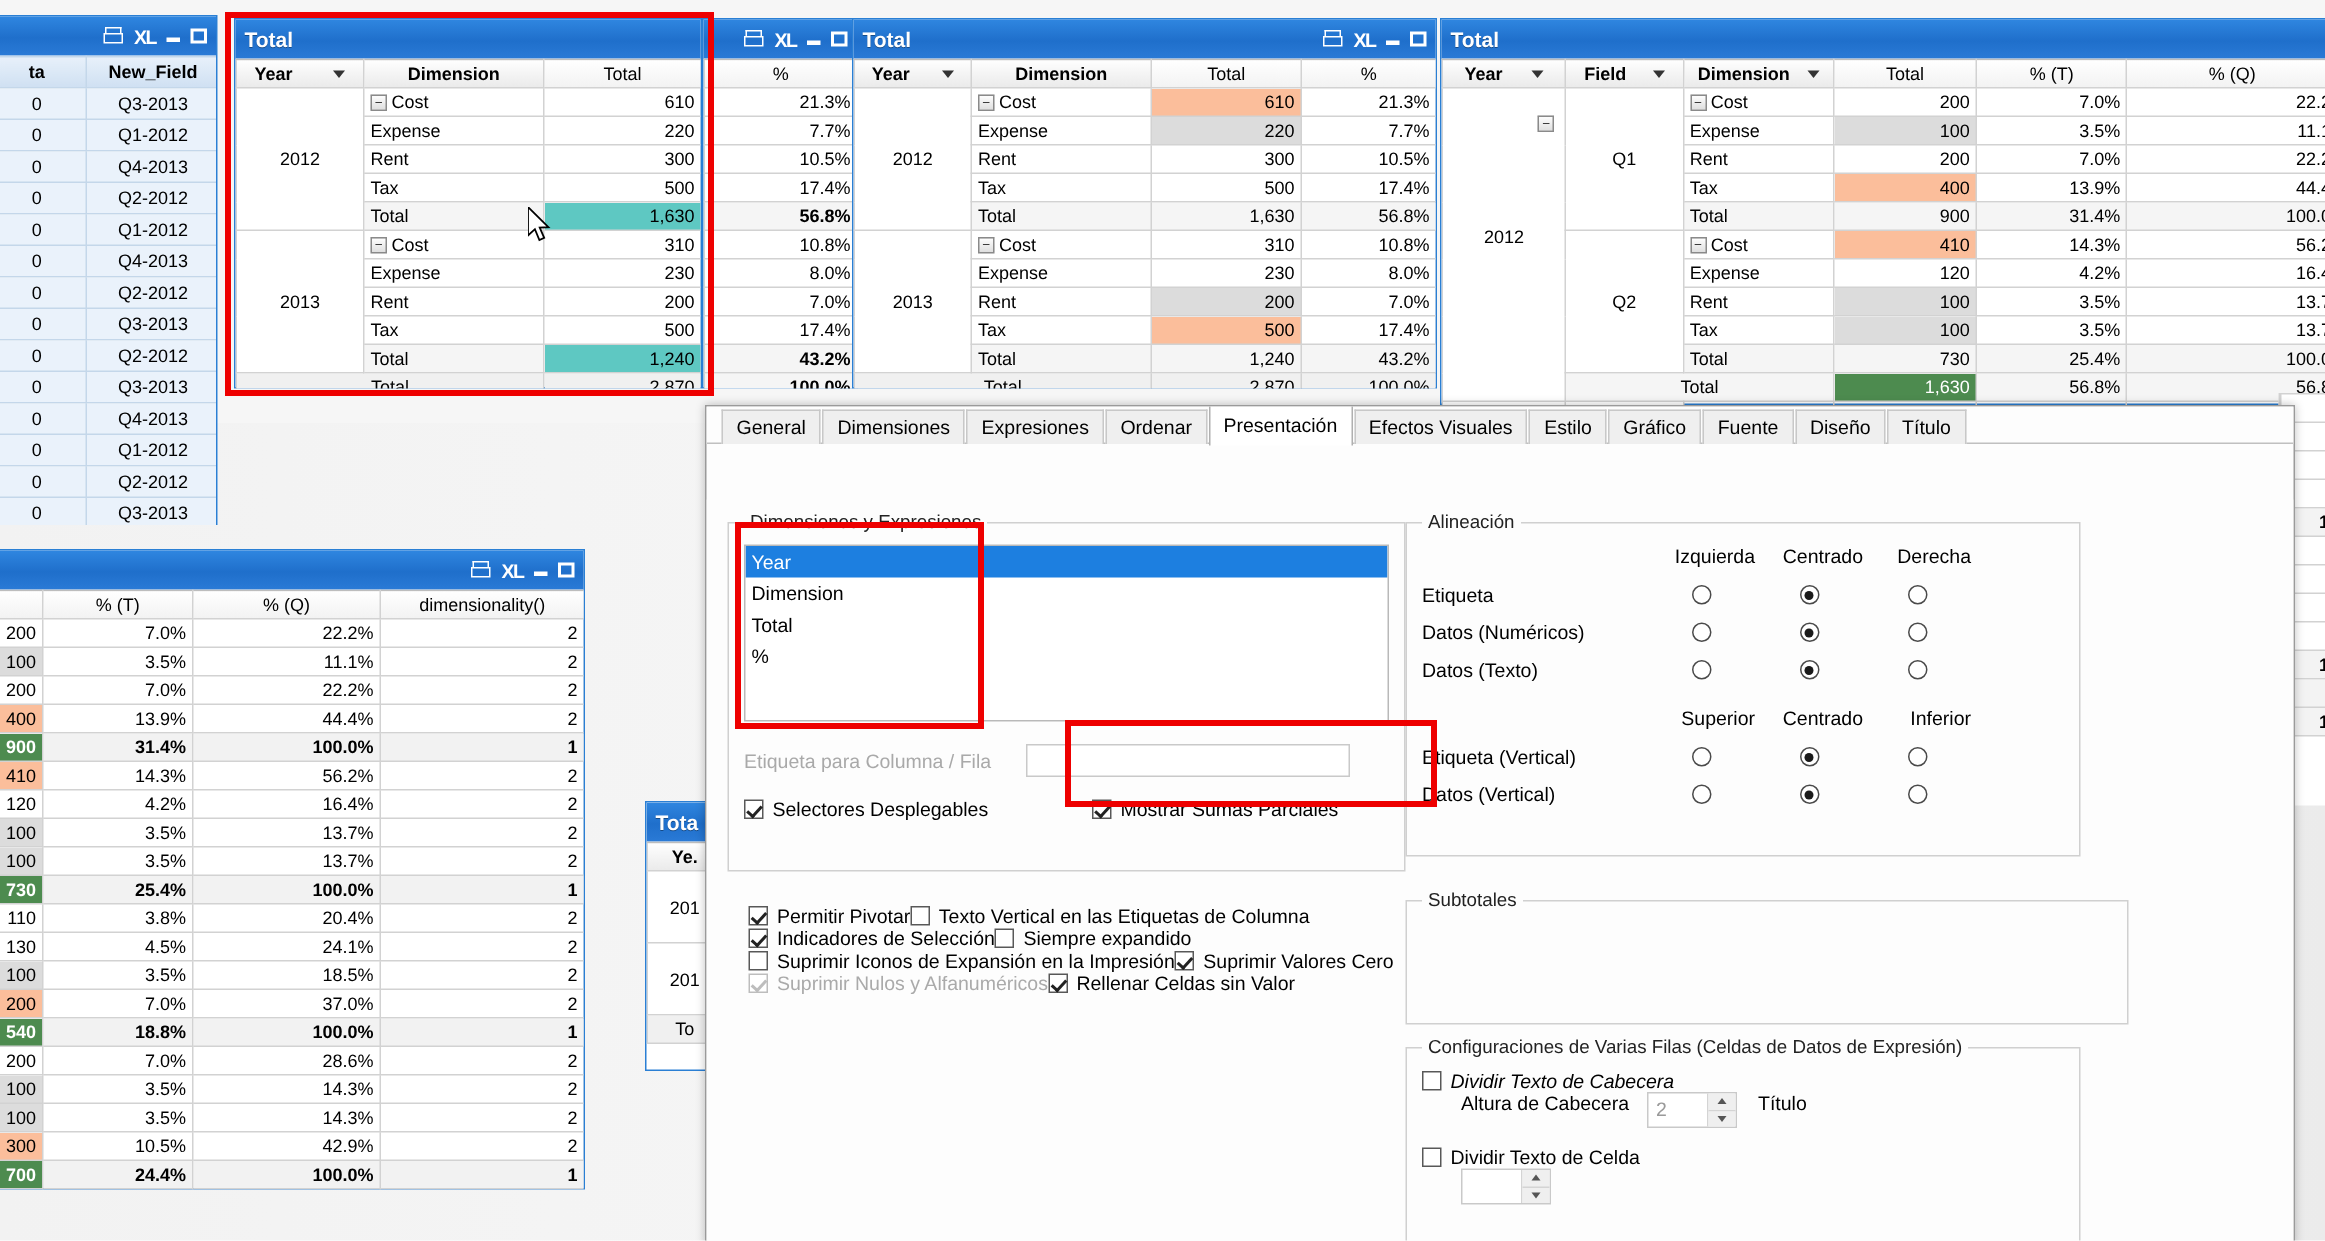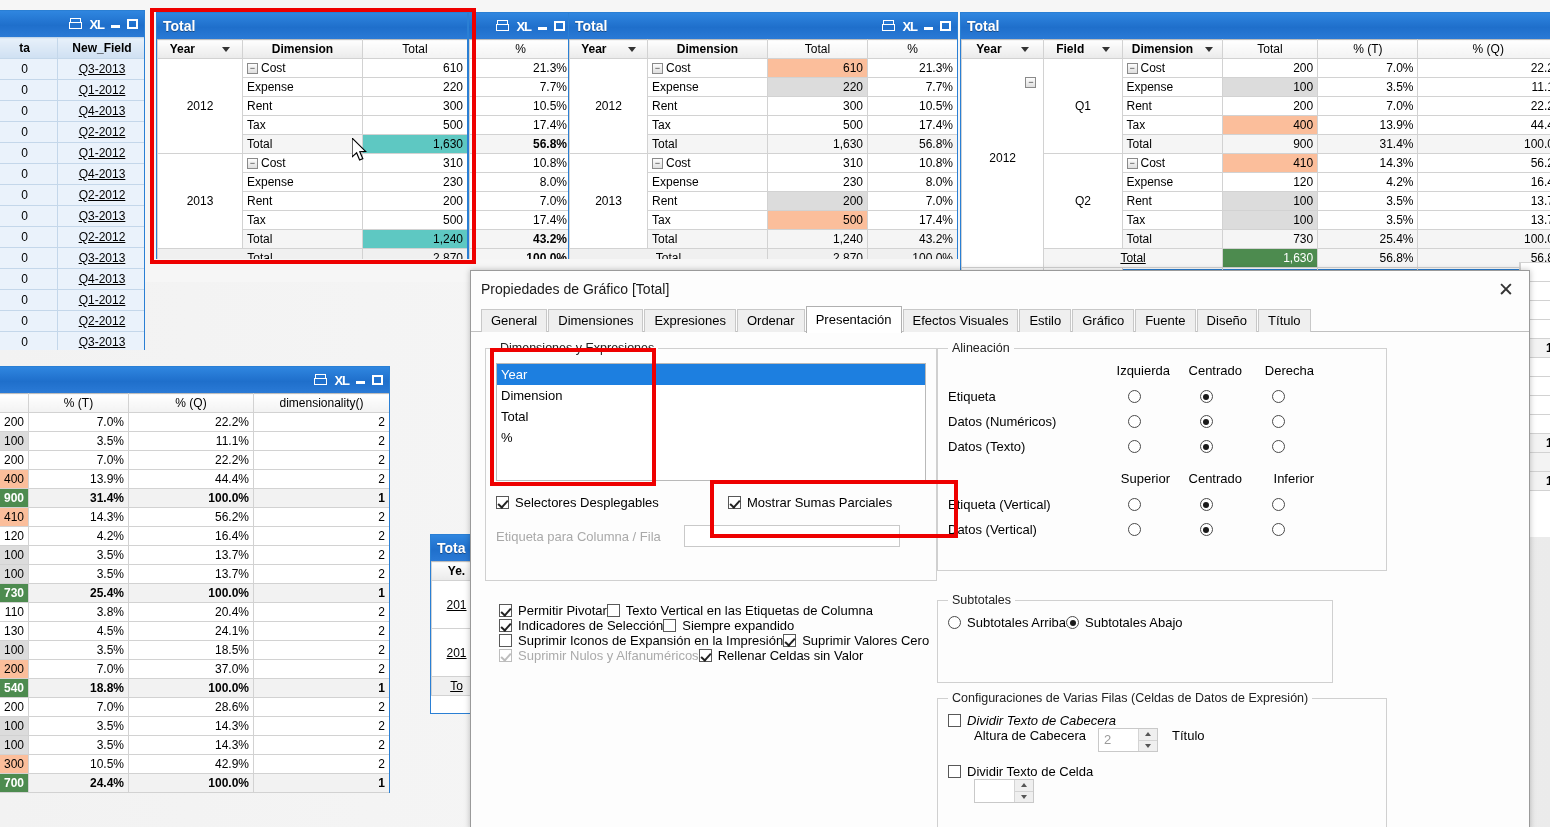--- a/index.html
+++ b/index.html
@@ -35,21 +35,21 @@
 
   
   table.pv{border-collapse:collapse;width:100%;table-layout:fixed;font-size:12px;}
   table.pv th,table.pv td{
       border:1px solid #d2d2d2;padding:1px 4px;height:19px;box-sizing:border-box;
       overflow:hidden;white-space:nowrap;font-weight:normal;}
   table.pv th{background:linear-gradient(to bottom,#fefefe,#eaeaea);font-weight:bold;
       text-align:center;color:#000;border-top:1px solid #bdbdbd;}
   table.pv th.hdr-plain{font-weight:normal;background:linear-gradient(to bottom,#ffffff,#f2f2f2);}
   .num{text-align:right;}
-  .ctr{text-align:center;text-decoration:underline;}
+  .ctr{text-align:center;}
   .lft{text-align:left;}
   .tot-row td{background:#f5f5f5;font-weight:bold;}
   .grand td{background:#f0f0f0;font-weight:bold;}
   .hl-teal{background:#5ec8c2 !important;font-weight:bold;color:#000;}
   .hl-orange{background:#fbbe9b !important;}
   .hl-grey{background:#dcdcdc !important;}
   .hl-green{background:#4d8b4f !important;color:#fff;font-weight:bold;}
   .hl-dkred{background:#8b0000 !important;color:#fff;font-weight:bold;}
   .expander{display:inline-block;width:11px;height:11px;border:1px solid #8a8a8a;
      background:linear-gradient(to bottom,#fdfdfd,#dfdfdf);font-size:9px;line-height:9px;
@@ -791,24 +791,20 @@
           <td class="num" style="font-weight:bold;background:#f3f3f3;">43.2</td>
         </tr>
         <tr>
           <td class="num" style="font-weight:bold;background:#f3f3f3;">100.0</td>
         </tr>
       </tbody>
   </table>
 </div>
 
 <div id="dlg">
-  <div id="dlg-title">
-    <span class="t">Propiedades de Gráfico [Total]</span>
-    <span class="close-x">✕</span>
-  </div>
   <div class="tabstrip" id="tabstrip">
       <div class="tab">General</div>
       <div class="tab">Dimensiones</div>
       <div class="tab">Expresiones</div>
       <div class="tab">Ordenar</div>
       <div class="tab active">Presentación</div>
       <div class="tab">Efectos Visuales</div>
       <div class="tab">Estilo</div>
       <div class="tab">Gráfico</div>
       <div class="tab">Fuente</div>
@@ -820,32 +816,32 @@
 
     <fieldset class="grp" style="left:14px;top:8px;width:452px;height:240px;">
       <legend>Dimensiones y Expresiones</legend>
       <div class="lstbox" id="dims-list">
           <div class="lstitem sel">Year</div>
           <div class="lstitem">Dimension</div>
           <div class="lstitem">Total</div>
           <div class="lstitem">%</div>
         </div>
 
+      <div style="margin-top:15px;display:flex;align-items:center;">
+        <span style="width:188px;color:#a9a9a9;font-size:13px;">Etiqueta para Columna / Fila</span>
+        <span class="txtin" style="width:216px;"></span>
+      </div>
+
       <div style="margin-top:14px;display:flex;align-items:center;">
         <label class="row-cb" style="margin:0;width:232px;">
           <span class="cb on"></span><span>Selectores Desplegables</span>
         </label>
         <label class="row-cb" style="margin:0;">
           <span class="cb on"></span><span>Mostrar Sumas Parciales</span>
         </label>
-      </div>
-
-      <div style="margin-top:15px;display:flex;align-items:center;">
-        <span style="width:188px;color:#a9a9a9;font-size:13px;">Etiqueta para Columna / Fila</span>
-        <span class="txtin" style="width:216px;"></span>
       </div>
 
     </fieldset>
 
     <div id="opt-list" style="position:absolute;left:28px;top:270px;width:440px;"><label class="row-cb"><span class="cb on"></span><span>Permitir Pivotar</span></label><label class="row-cb"><span class="cb"></span><span>Texto Vertical en las Etiquetas de Columna</span></label><label class="row-cb"><span class="cb on"></span><span>Indicadores de Selección</span></label><label class="row-cb"><span class="cb"></span><span>Siempre expandido</span></label><label class="row-cb" style="margin-bottom: 22px;"><span class="cb"></span><span>Suprimir Iconos de Expansión en la Impresión</span></label><label class="row-cb"><span class="cb on"></span><span>Suprimir Valores Cero</span></label><label class="row-cb dim"><span class="cb on dis"></span><span>Suprimir Nulos y Alfanuméricos</span></label><label class="row-cb"><span class="cb on"></span><span>Rellenar Celdas sin Valor</span></label></div>
 
     <fieldset class="grp" style="left:466px;top:8px;width:450px;height:230px;">
       <legend>Alineación</legend>
       <div class="align-grid" id="align-h">
           <div class="hdc"></div>
@@ -875,23 +871,22 @@
           <div class="cell"><span class="rb"></span></div>
           <div class="cell"><span class="rb on"></span></div>
           <div class="cell"><span class="rb"></span></div>
           <div class="lbl">Datos (Vertical)</div>
           <div class="cell"><span class="rb"></span></div>
           <div class="cell"><span class="rb on"></span></div>
           <div class="cell"><span class="rb"></span></div>
         </div>
     </fieldset>
 
-    <fieldset class="grp" style="left:466px;top:260px;width:396px;height:90px;">
+    <fieldset class="grp" style="left:466px;top:260px;width:482px;height:90px;">
       <legend>Subtotales</legend>
-      <div id="sub-list"><label class="row-cb" style="margin-bottom: 7px;"><span class="rb" style="margin-right:6px;"></span><span>Subtotales Arriba</span></label><label class="row-cb" style="margin-bottom: 7px;"><span class="rb on" style="margin-right:6px;"></span><span>Subtotales Abajo</span></label></div>
     </fieldset>
 
     <fieldset class="grp" style="left:466px;top:358px;width:450px;height:160px;">
       <legend>Configuraciones de Varias Filas (Celdas de Datos de Expresión)</legend>
       <label class="row-cb" style="margin-bottom:8px;font-style:italic;">
         <span class="cb"></span><span>Dividir Texto de Cabecera</span>
       </label>
       <div style="margin:0 0 12px 26px;display:flex;align-items:flex-start;font-size:13px;">
         <span style="width:124px;">Altura de Cabecera</span>
         <span class="spin">

